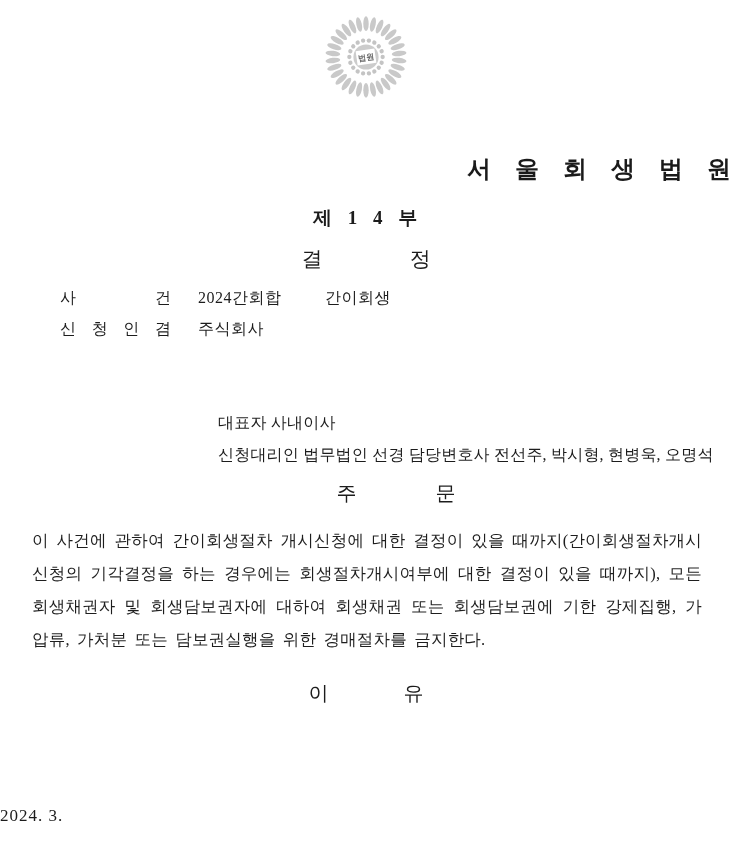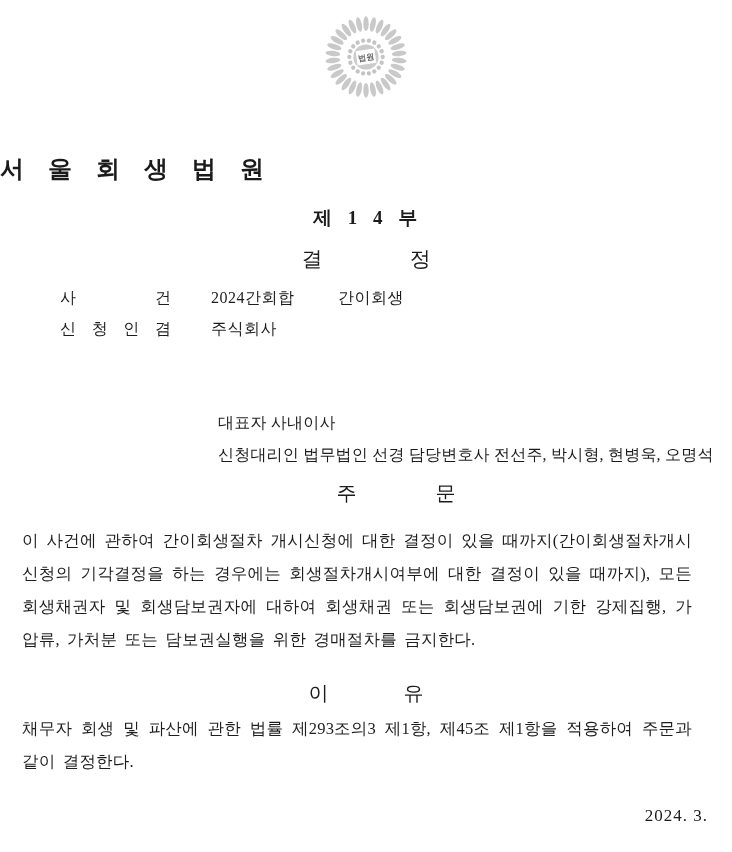--- a/index.html
+++ b/index.html
@@ -20,21 +20,21 @@
     left: 50%;
     transform: translateX(-50%);
     width: 90px;
     height: 90px;
   }
   .court-name {
     position: absolute;
     top: 153px;
     left: 0;
     width: 100%;
-    text-align: left;
+    text-align: right;
     font-size: 24px;
     font-weight: bold;
     letter-spacing: 1px;
     word-spacing: 16px;
     white-space: pre;
     color: #1a1a1a;
   }
   .division {
     position: absolute;
     top: 205px;
@@ -69,51 +69,51 @@
   }
   .case-row { height: 31px; line-height: 31px; }
   .case-label {
     display: inline-block;
     width: 112px;
     text-align: justify;
     text-align-last: justify;
     vertical-align: top;
     letter-spacing: 1px;
   }
-  .case-value { margin-left: 39px; letter-spacing: 0.5px; }
+  .case-value { margin-left: 26px; letter-spacing: 0.5px; }
   .case-value .part1 { display: inline-block; width: 127px; }
   .party-detail {
     position: absolute;
     left: 218px;
     font-size: 16px;
     letter-spacing: 0.2px;
     white-space: nowrap;
     margin-top: 13px;
   }
   .representative { top: 400px; }
   .attorney { top: 432px; }
   .body-text {
     position: absolute;
-    left: 22px;
+    left: 32px;
     width: 670px;
     font-size: 16.5px;
     line-height: 33px;
     text-align: justify;
     word-spacing: 3px;
     letter-spacing: 0.2px;
     color: #1e1e1e;
   }
   .order-body  { top: 524px; }
   .reason-body { top: 712px; }
   .doc-date {
     position: absolute;
     top: 806px;
     left: 0;
     width: 100%;
-    text-align: right;
+    text-align: left;
     padding-right: 24px;
     font-size: 17px;
     letter-spacing: 1px;
   }
 </style>
 </head>
 <body>
 
 <div class="page">
 
@@ -188,17 +188,16 @@
     </div>
   </div>
 
   <div class="party-detail representative">대표자 사내이사</div>
   <div class="party-detail attorney">신청대리인 법무법인 선경 담당변호사 전선주, 박시형, 현병욱, 오명석</div>
 
   <div class="gap-heading order-heading">주 문</div>
   <div class="body-text order-body">이 사건에 관하여 간이회생절차 개시신청에 대한 결정이 있을 때까지(간이회생절차개시신청의 기각결정을 하는 경우에는 회생절차개시여부에 대한 결정이 있을 때까지), 모든 회생채권자 및 회생담보권자에 대하여 회생채권 또는 회생담보권에 기한 강제집행, 가압류, 가처분 또는 담보권실행을 위한 경매절차를 금지한다.</div>
 
   <div class="gap-heading reason-heading">이 유</div>
-  <div class="body-text reason-body">채무자 회생 및 파산에 관한 법률 제293조의3 제1항, 제45조 제1항을 적용하여 주문과 같이 결정한다.</div>
 
   <div class="doc-date">2024. 3.</div>
 
 </div>
 
 </body></html>

